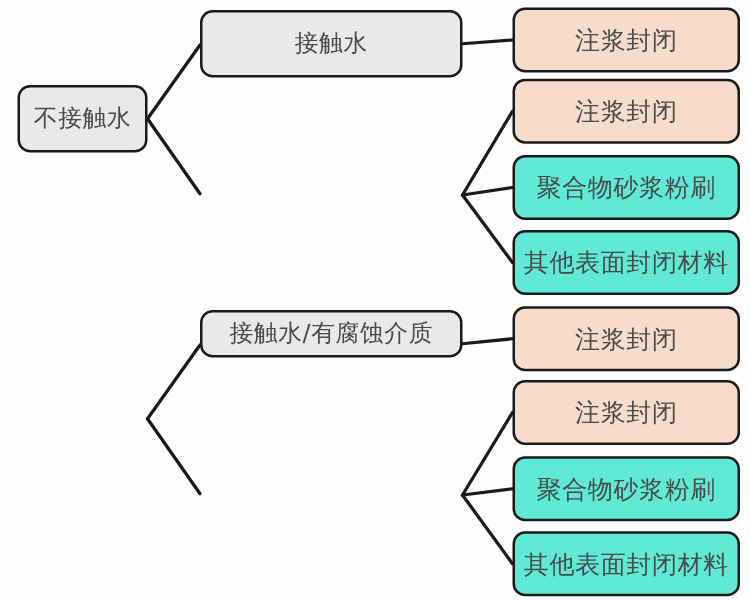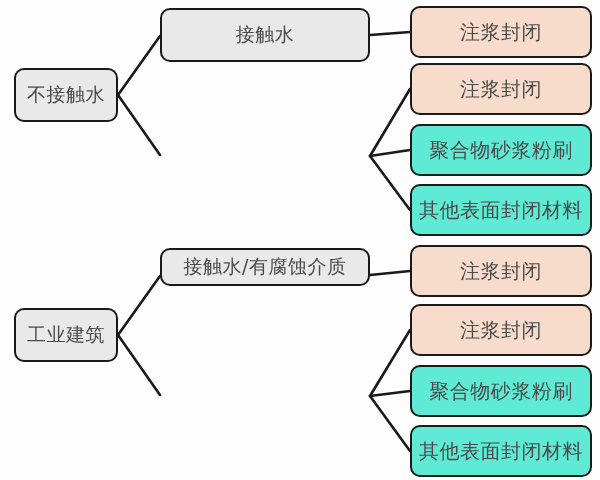--- a/index.html
+++ b/index.html
@@ -42,21 +42,20 @@
     <line x1="370" y1="156" x2="410" y2="210"></line>
     <line x1="118" y1="335" x2="160" y2="276"></line>
     <line x1="118" y1="335" x2="160" y2="395"></line>
     <line x1="370" y1="275" x2="410" y2="271"></line>
     <line x1="370" y1="396" x2="410" y2="330"></line>
     <line x1="370" y1="396" x2="410" y2="391"></line>
     <line x1="370" y1="396" x2="410" y2="451"></line>
   </svg>
 
   <div class="node grey" style="left:14px;top:68px;width:104px;height:54px">不接触水</div>
-  <div class="node grey" style="left:14px;top:308px;width:104px;height:54px">工业建筑</div>
 
   <div class="node grey" style="left:160px;top:8px;width:210px;height:54px">接触水</div>
   <div class="node grey" style="left:160px;top:248px;width:210px;height:38px">接触水/有腐蚀介质</div>
 
   <div class="node pink lvl3" style="left:410px;top:6px;width:182px;height:52px">注浆封闭</div>
   <div class="node pink lvl3" style="left:410px;top:63px;width:182px;height:52px">注浆封闭</div>
   <div class="node yellow lvl3" style="left:410px;top:124px;width:182px;height:52px">聚合物砂浆粉刷</div>
   <div class="node yellow lvl3" style="left:410px;top:184px;width:182px;height:52px">其他表面封闭材料</div>
   <div class="node pink lvl3" style="left:410px;top:245px;width:182px;height:52px">注浆封闭</div>
   <div class="node pink lvl3" style="left:410px;top:304px;width:182px;height:52px">注浆封闭</div>

